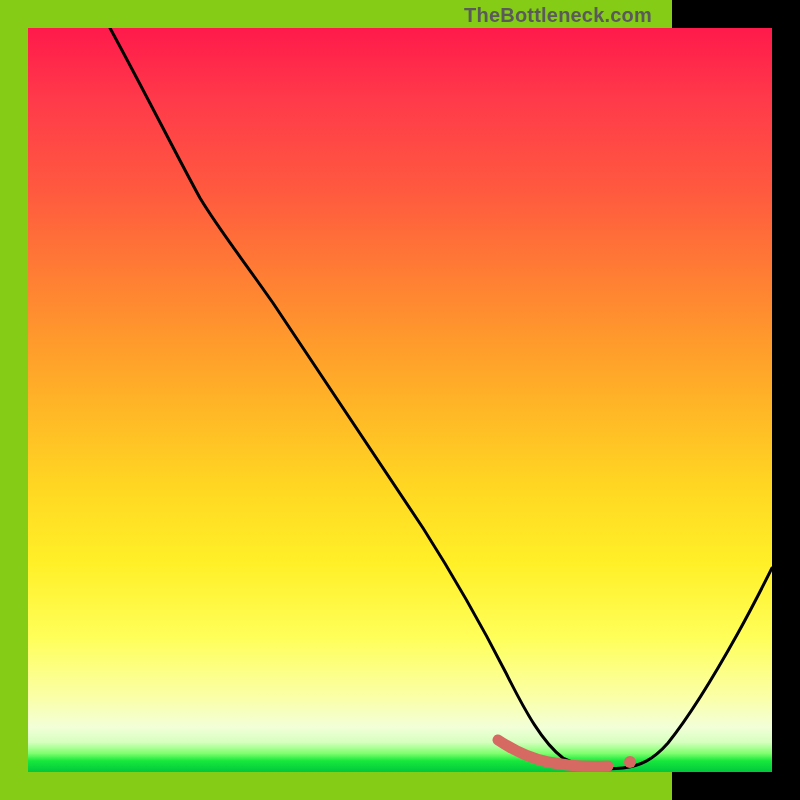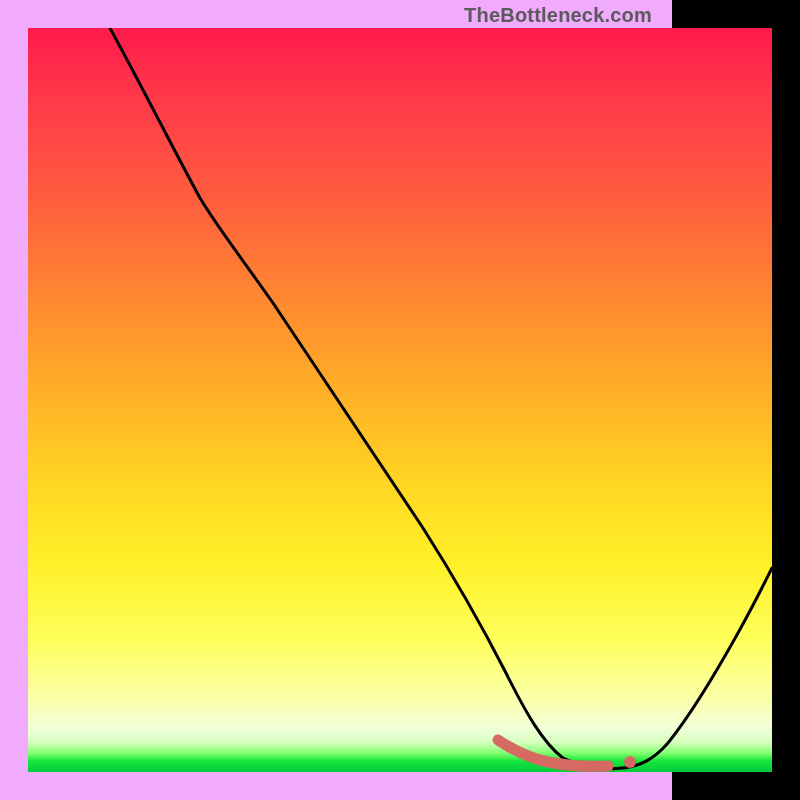--- a/index.html
+++ b/index.html
@@ -8,21 +8,21 @@
     width: 800px;
     height: 800px;
     background: #000;
     overflow: hidden;
     font-family: Arial, Helvetica, sans-serif;
   }
   .frame {
     position: relative;
     width: 672px;
     height: 800px;
-    background: #f0abfc;
+    background: #84cc16;
   }
   .watermark {
     position: absolute;
     top: 4px;
     right: 20px;
     color: #5a5a5a;
     font-size: 20px;
     font-weight: 600;
     letter-spacing: 0.2px;
     user-select: none;

